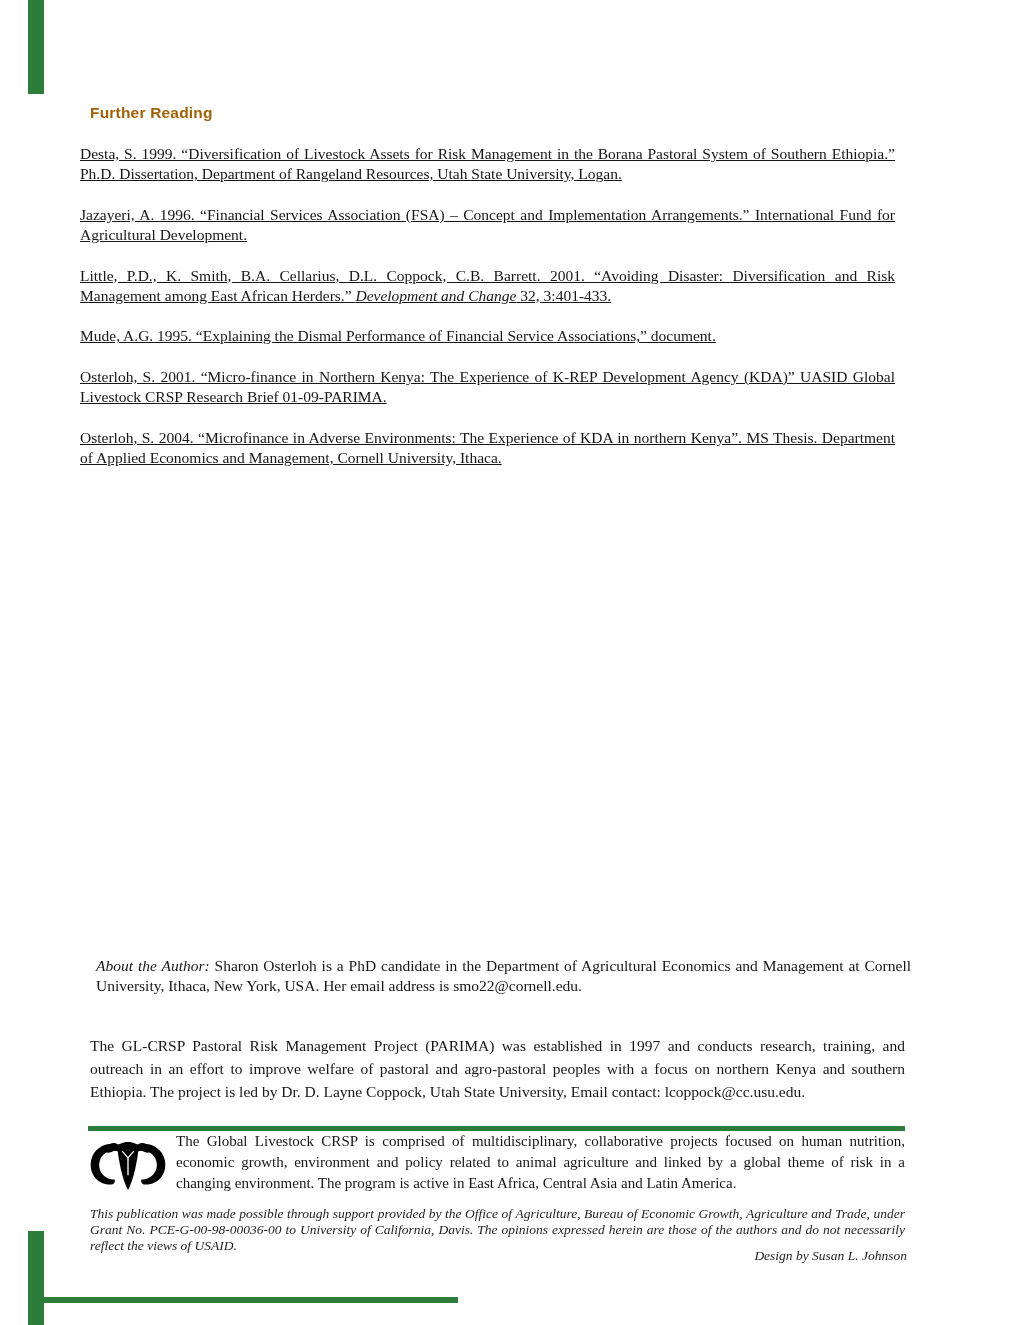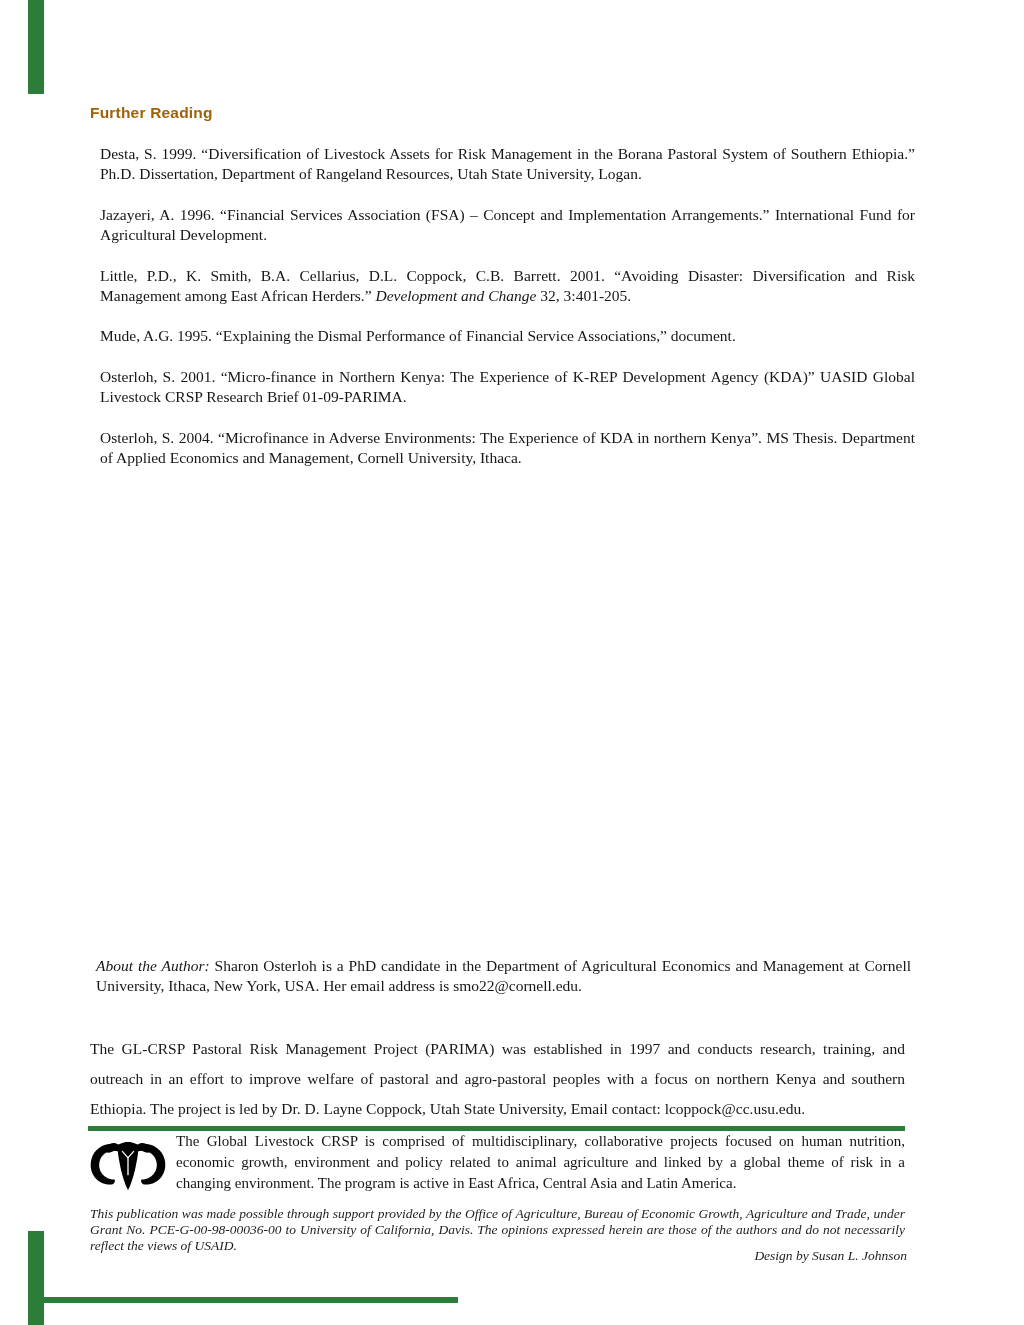--- a/index.html
+++ b/index.html
@@ -9,25 +9,25 @@
   }
   .accent { background:var(--accent,#2d7d3a); }
   .stripe-top    { position:absolute; left:28px; top:0;      width:16px; height:94px; }
   .stripe-bottom { position:absolute; left:28px; top:1231px; width:16px; height:94px; }
   .bottom-line   { position:absolute; left:28px; top:1297px; width:430px; height:6px; }
   .heading {
     position:absolute; left:90px; top:104px; margin:0;
     font-family:"Liberation Sans", sans-serif; font-weight:bold;
     font-size:15.5px; color:#a16207; letter-spacing:.2px;
   }
-  .refs { position:absolute; left:100px; top:144px; width:815px; }
+  .refs { position:absolute; left:80px; top:144px; width:815px;text-decoration:underline; }
   .ref  { margin:0 0 20px 0; text-align:justify; font-size:15.5px; line-height:20.4px; }
   .it   { font-style:italic; }
   .about  { position:absolute; left:90px; top:950px;  width:815px; margin:6px; text-align:justify; font-size:15.5px; line-height:20.4px; }
-  .parima { position:absolute; left:90px; top:1034px; width:815px; margin:0; text-align:justify; font-size:15.5px; line-height:30px; }
+  .parima { position:absolute; left:90px; top:1034px; width:815px; margin:0; text-align:justify; font-size:15.5px; line-height:23px; }
   .rule   { position:absolute; left:88px; top:1126px; width:817px; height:5px; }
   .logo   { position:absolute; left:84px; top:1137px; width:88px; height:60px; }
   .logo svg { display:block; width:100%; height:100%; }
   .crsp {
     position:absolute; left:176px; top:1131px; width:729px; margin:0;
     text-align:justify; font-size:15px; line-height:20.8px;
   }
   .disclaimer {
     position:absolute; left:90px; top:1206px; width:815px; margin:0;
     font-style:italic; font-size:13.5px; line-height:16.2px; text-align:justify; color:#1d1d1d;
@@ -42,21 +42,21 @@
 
 <div class="page">
 
   <div class="stripe-top accent"></div>
 
   <h1 class="heading">Further Reading</h1>
 
   <div class="refs">
     <p class="ref"><span>Desta, S. 1999. “Diversification of Livestock Assets for Risk Management in the Borana Pastoral System of Southern Ethiopia.” Ph.D. Dissertation, Department of Rangeland Resources, Utah State University, Logan.</span><span class="it"></span><span></span></p>
     <p class="ref"><span>Jazayeri, A. 1996. “Financial Services Association (FSA) – Concept and Implementation Arrangements.”  International Fund for Agricultural Development.</span><span class="it"></span><span></span></p>
-    <p class="ref"><span>Little, P.D., K. Smith, B.A. Cellarius, D.L. Coppock, C.B. Barrett. 2001. “Avoiding Disaster: Diversification and Risk Management among East African Herders.”  </span><span class="it">Development and Change</span><span> 32, 3:401-205.</span></p>
+    <p class="ref"><span>Little, P.D., K. Smith, B.A. Cellarius, D.L. Coppock, C.B. Barrett. 2001. “Avoiding Disaster: Diversification and Risk Management among East African Herders.”  </span><span class="it">Development and Change</span><span> 32, 3:401-433.</span></p>
     <p class="ref"><span>Mude, A.G.  1995.  “Explaining the Dismal Performance of Financial Service Associations,” document.</span><span class="it"></span><span></span></p>
     <p class="ref"><span>Osterloh, S. 2001. “Micro-finance in Northern Kenya: The Experience of K-REP Development Agency (KDA)” UASID Global Livestock  CRSP Research Brief 01-09-PARIMA.</span><span class="it"></span><span></span></p>
     <p class="ref"><span>Osterloh, S.  2004. “Microfinance in Adverse Environments: The Experience of KDA in northern Kenya”.  MS Thesis. Department of Applied Economics and Management, Cornell University, Ithaca.</span><span class="it"></span><span></span></p>
   </div>
 
   <p class="about"><span class="it">About the Author:</span><span>  Sharon Osterloh is a PhD candidate in the Department of Agricultural Economics and Management at Cornell University, Ithaca, New York, USA.  Her email address is smo22@cornell.edu.</span></p>
 
   <p class="parima">The GL-CRSP Pastoral Risk Management Project (PARIMA) was established in 1997 and conducts research, training, and outreach in an effort to improve welfare of pastoral and agro-pastoral peoples with a focus on northern Kenya and southern Ethiopia.  The project is led by Dr. D. Layne Coppock, Utah State University, Email contact: lcoppock@cc.usu.edu.</p>
 
   <div class="rule accent"></div>

